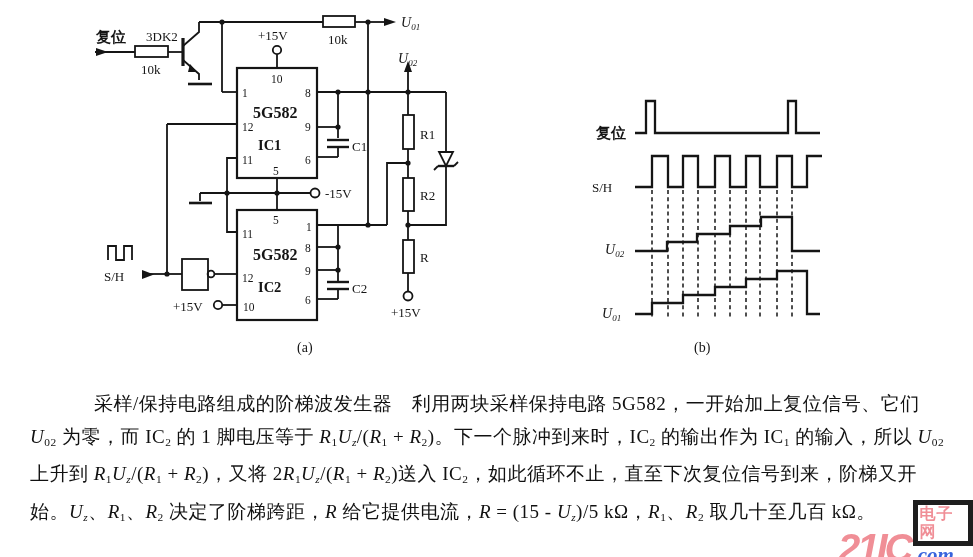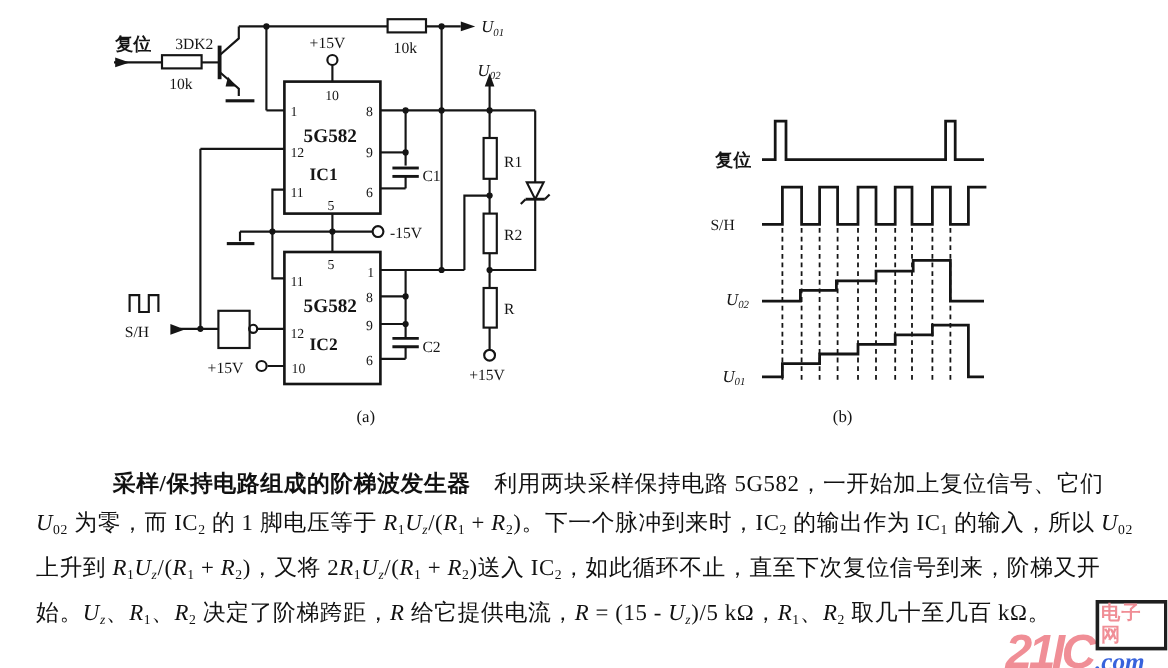--- a/index.html
+++ b/index.html
@@ -11,31 +11,31 @@
   .part{font-size:16px;font-weight:bold;}
   .icname{font-size:14.5px;font-weight:bold;}
   .cjk{font-size:15px;font-weight:bold;}
   .cap{font-size:14px;}
   .sig{font-size:14px;font-style:italic;}
   .subts{font-size:9px;}
   .para{position:absolute;left:30px;top:388px;width:920px;font-size:19px;
         line-height:32.5px;letter-spacing:0.5px;}
   .para-line{white-space:nowrap;}
   .para-line:first-child{padding-left:64px;}
-  .seg-b{font-weight:bold;}
+  .seg-b{font-weight:normal;}
   .seg-i{font-style:italic;}
   .seg-sub{font-size:0.6em;vertical-align:-0.3em;}
   .seg-isub{font-style:italic;font-size:0.6em;vertical-align:-0.3em;}
   .watermark{position:absolute;left:838px;top:500px;display:flex;align-items:flex-end;
              opacity:0.88;pointer-events:none;}
   .wm-brand{font-family:"Liberation Sans",sans-serif;font-weight:bold;font-style:italic;
             font-size:40px;line-height:34px;letter-spacing:-3px;color:#ee7f88;}
   .wm-col{display:flex;flex-direction:column;margin-left:2px;}
   .wm-tagline{font-size:16px;font-weight:bold;color:#ee7f88;letter-spacing:1px;
-              border:3px solid #000000;padding:0 2px;line-height:18px;}
+              border:5px solid #000000;padding:0 2px;line-height:18px;}
   .wm-com{font-family:"Liberation Serif",serif;font-style:italic;font-weight:bold;
           font-size:21px;line-height:19px;color:#1d4ed8;}
 </style>
 </head>
 <body>
 
 <div class="page">
 
   <svg width="973" height="378" viewBox="0 0 973 378">
 

